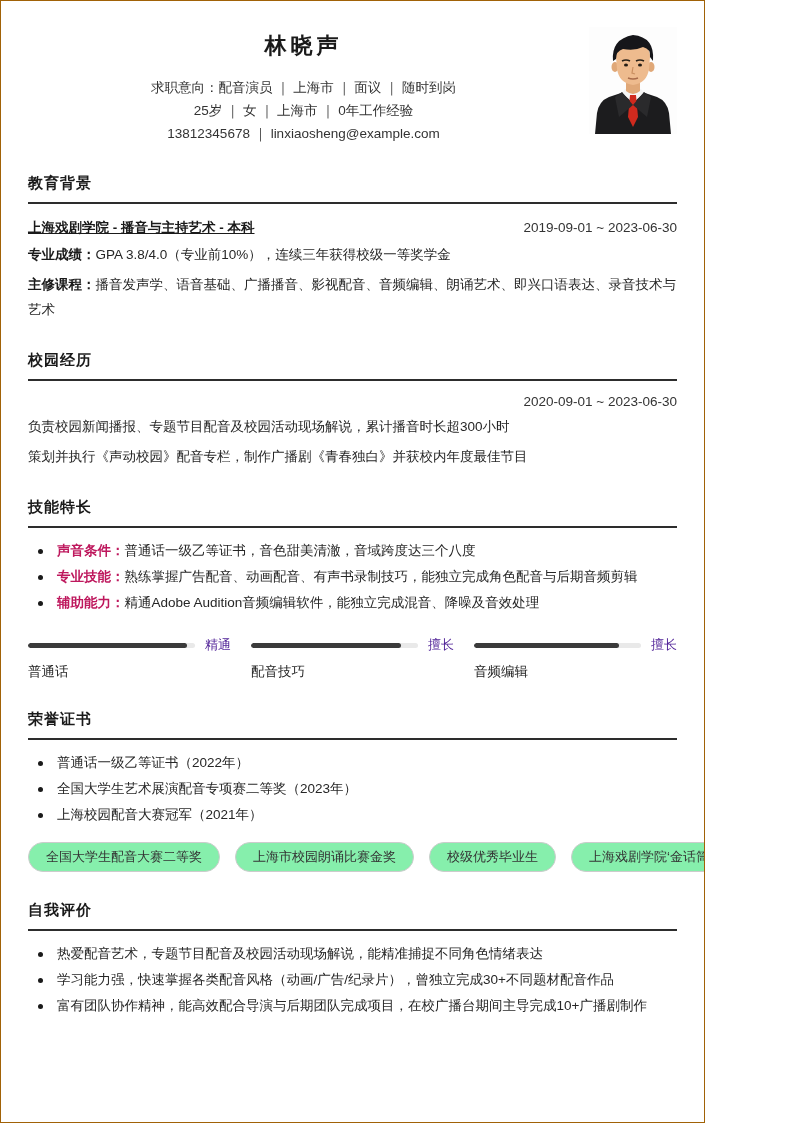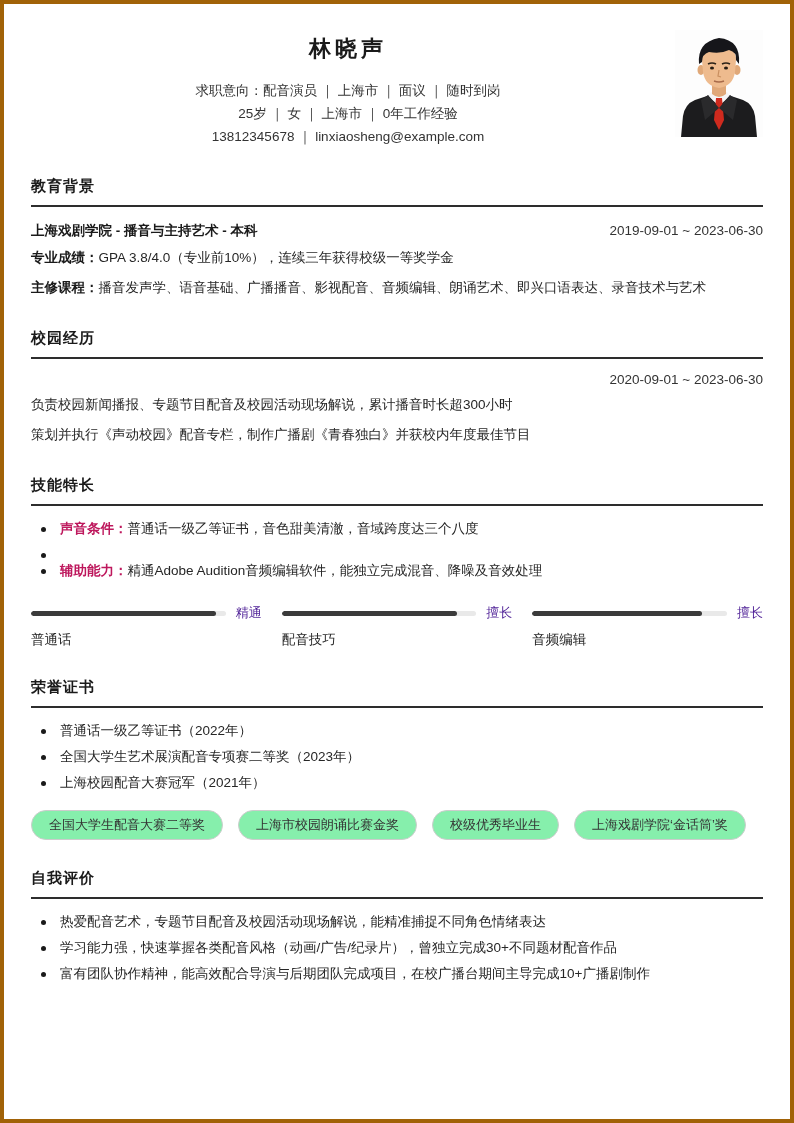--- a/index.html
+++ b/index.html
@@ -4,23 +4,23 @@
 <style>
   * { margin:0; padding:0; box-sizing:border-box; }
   html,body { background:#ffffff; }
   body {
     font-family:"Liberation Sans","DejaVu Sans",sans-serif;
     color:#262626;
     width:794px; height:1123px;
     margin:0 auto;
   }
   .page {
-    width:794px; height:1123px;
+    width:705px; height:1123px;
     background:#ffffff;
-    border:4px solid #a16207;
+    border:1px solid #a16207;
     padding:26px 27px 0 27px;
     overflow:hidden;
     position:relative;
   }
   
   .header { display:flex; align-items:flex-start; }
   .header-text { flex:1; text-align:center; padding-top:4px; }
   .person-name {
     font-size:22px; font-weight:bold; color:#1a1a1a;
     letter-spacing:4px; margin-bottom:15px;
@@ -40,21 +40,21 @@
     letter-spacing:1px;
   }
   .section-rule {
     border:none; border-top:2px solid #2d2d2d;
     margin-top:9px;
   }
   .entry-head {
     display:flex; justify-content:space-between; align-items:baseline;
     margin-top:15px;
   }
-  .entry-title { font-size:13.5px; font-weight:bold; color:#1a1a1a; }
+  .entry-title { font-size:13.5px; font-weight:bold; color:#1a1a1a;text-decoration:underline; }
   .entry-date { font-size:13.5px; color:#333333; }
   .entry-date-only { text-align:right; margin-top:13px; font-size:13.5px; color:#333333; }
   .detail-line { font-size:13.5px; line-height:25px; color:#262626; margin-top:5px; }
   .detail-line .lbl { font-weight:bold; color:#1a1a1a; }
   .plain-line { font-size:13.5px; line-height:24px; color:#262626; margin-top:6px; }
   
   .bullet-list { margin-top:10px; }
   .bullet-item { display:flex; font-size:13.5px; line-height:26px; color:#262626; }
   .bullet-dot {
     width:5px; height:5px; border-radius:50%; background:#1a1a1a;
@@ -148,20 +148,21 @@
   <div class="section">
     <div class="section-title">技能特长</div>
     <hr class="section-rule">
     <div class="bullet-list">
       <div class="bullet-item">
         <span class="bullet-dot"></span>
         <span><span class="lbl">声音条件：</span><span>普通话一级乙等证书，音色甜美清澈，音域跨度达三个八度</span></span>
       </div>
       <div class="bullet-item">
         <span class="bullet-dot"></span>
+        <span><span class="lbl">专业技能：</span><span>熟练掌握广告配音、动画配音、有声书录制技巧，能独立完成角色配音与后期音频剪辑</span></span>
       </div>
       <div class="bullet-item">
         <span class="bullet-dot"></span>
         <span><span class="lbl">辅助能力：</span><span>精通Adobe Audition音频编辑软件，能独立完成混音、降噪及音效处理</span></span>
       </div>
     </div>
     <div class="bars-row">
       <div class="bar-col">
         <div class="bar-line">
           <div class="bar-track">

